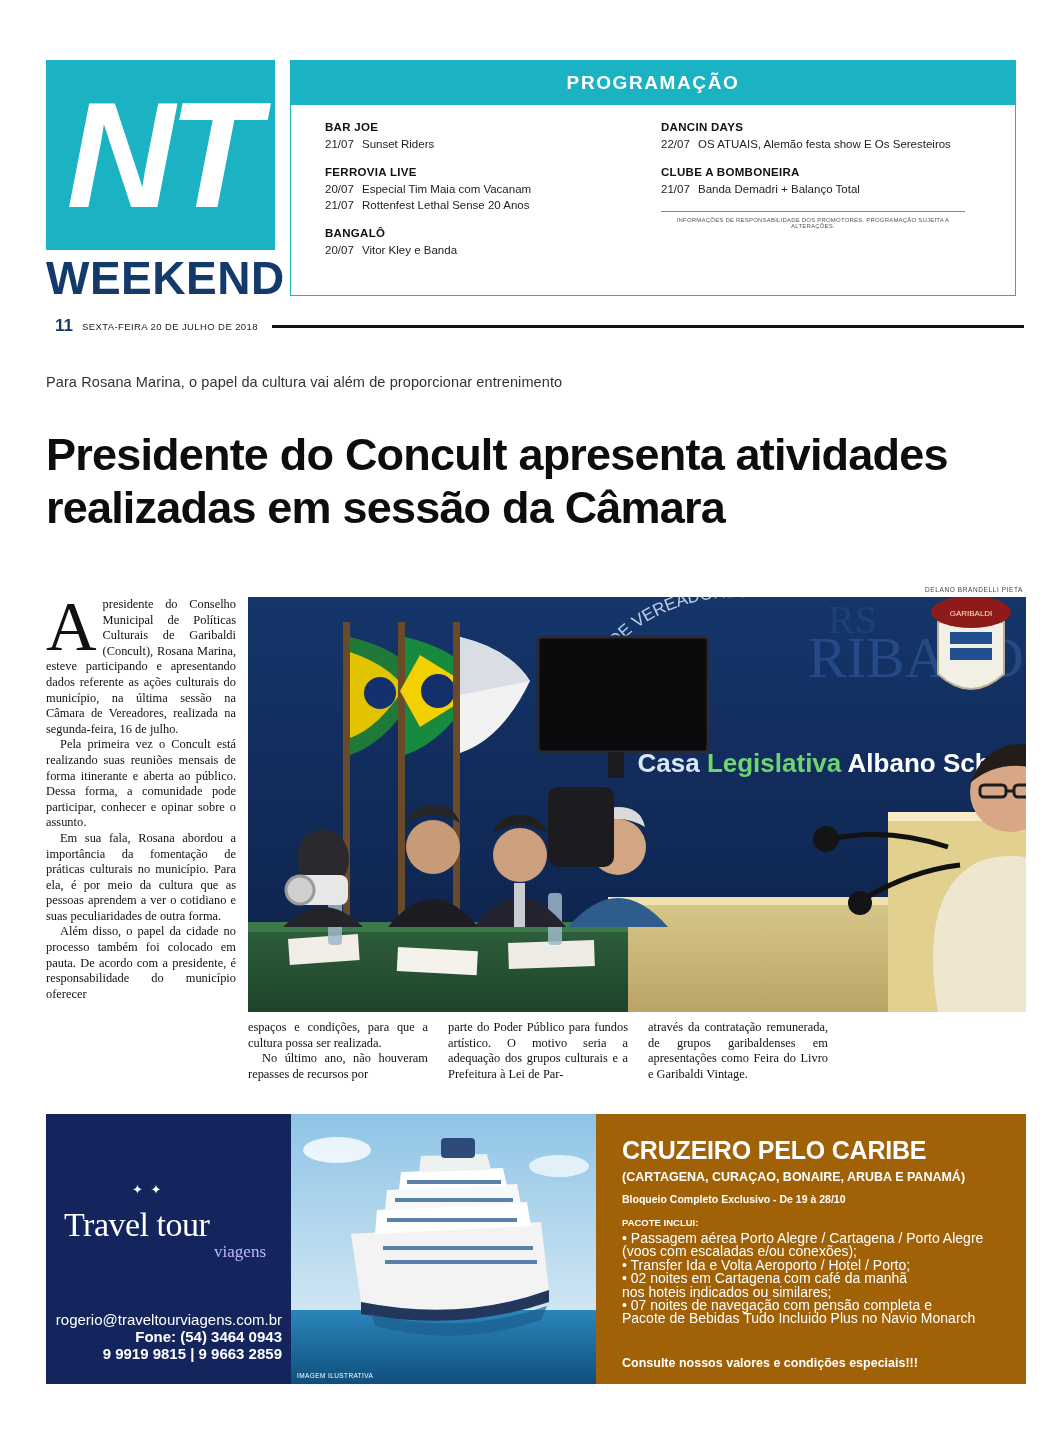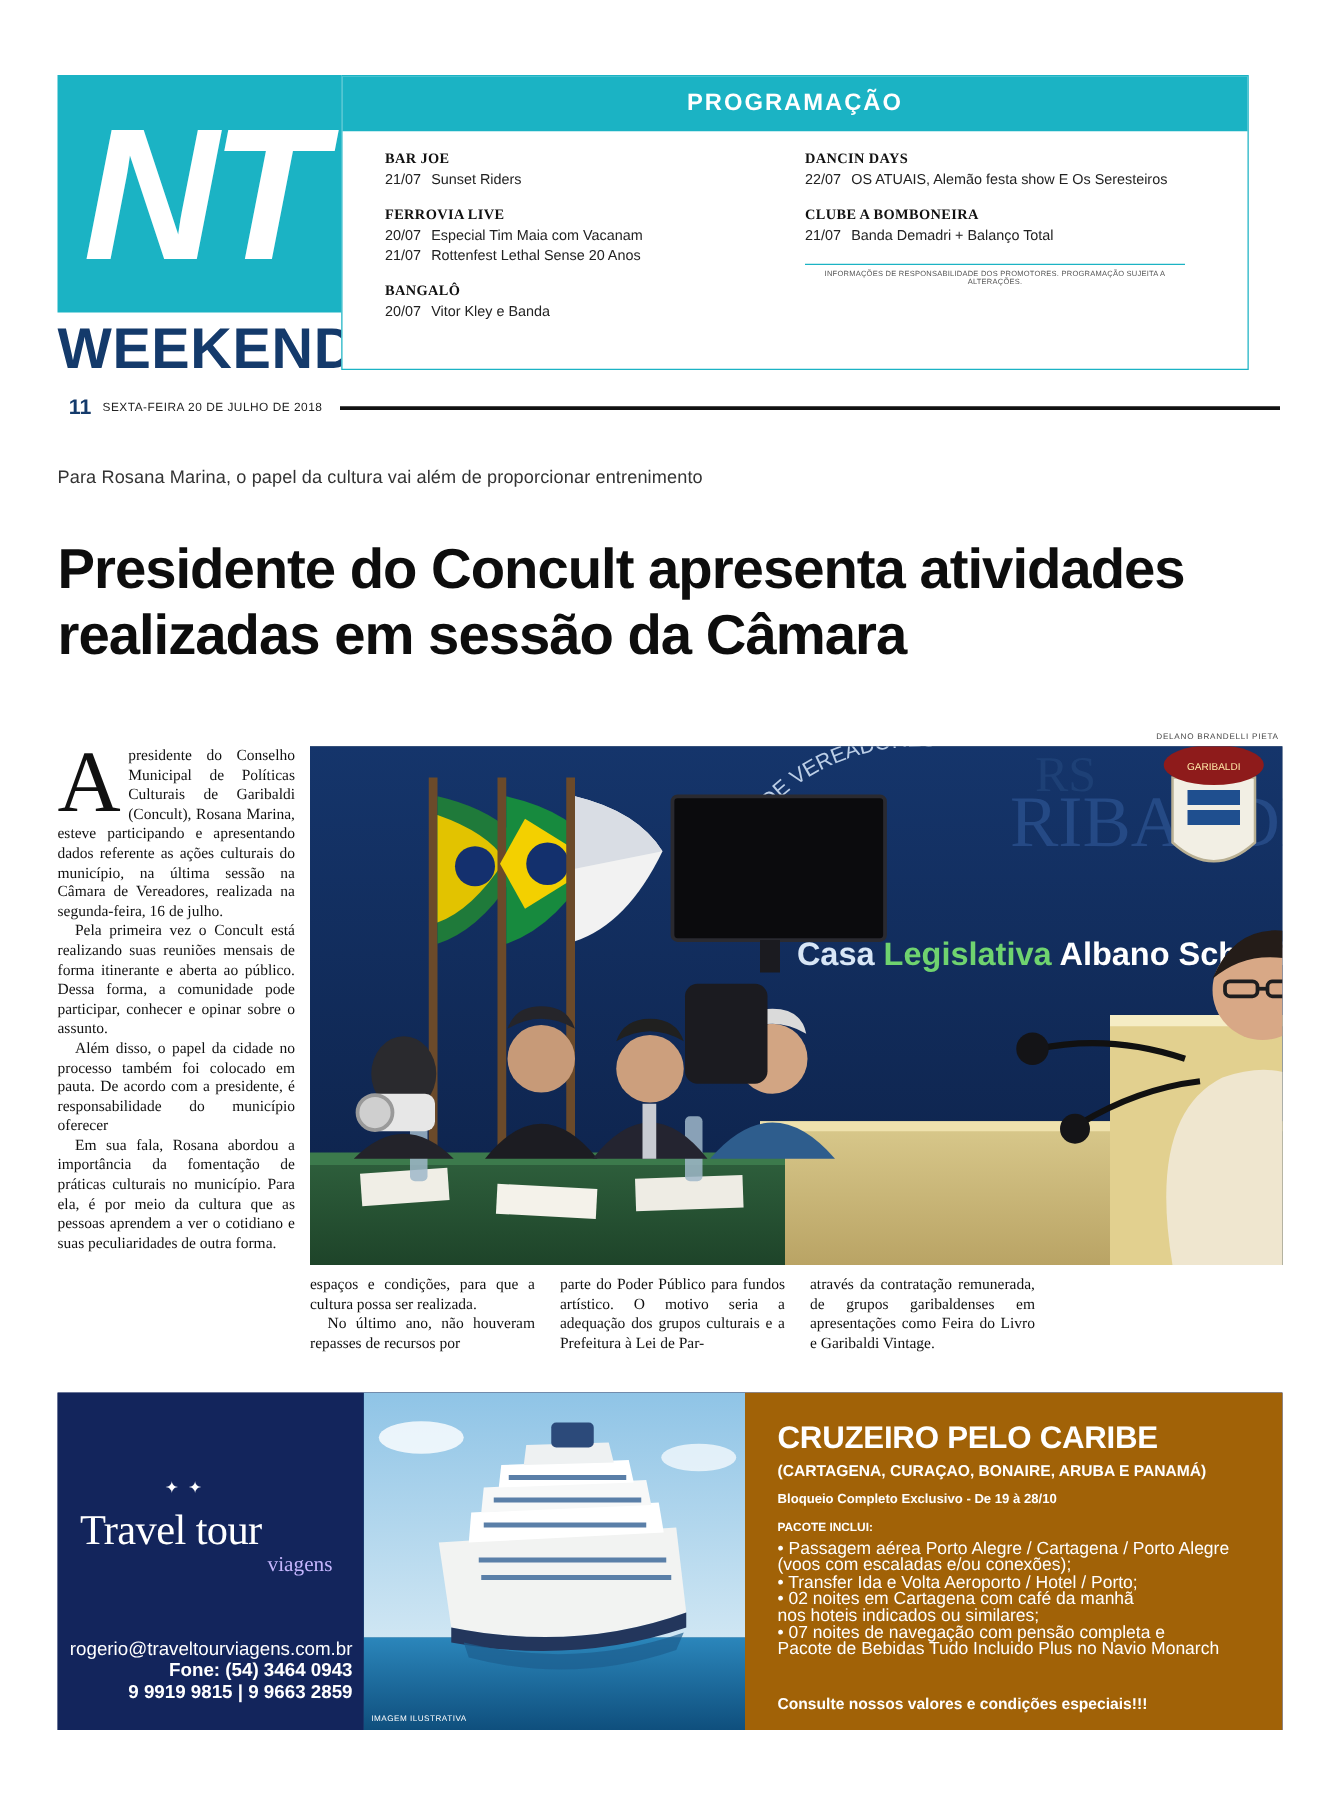--- a/index.html
+++ b/index.html
@@ -52,21 +52,21 @@
     color: #143a6b;
     font-weight: bold;
     font-size: 46px;
     letter-spacing: 0.5px;
     line-height: 56px;
   }
 
   
   .program {
     position: absolute;
-    left: 273px; top: 60px;
+    left: 290px; top: 60px;
     width: 726px;
     border: 1px solid #1bb3c4;
     background: #ffffff;
   }
   .program-title {
     height: 44px;
     background: #1bb3c4;
     color: #ffffff;
     font-weight: bold;
     font-size: 19px;
@@ -82,21 +82,20 @@
   }
   .program-col { width: 50%; padding-right: 16px; }
   .program-col.right { padding-left: 8px; }
   .venue { margin-bottom: 14px; }
   .venue-name {
     font-weight: bold;
     font-size: 11.5px;
     letter-spacing: 0.3px;
     color: #111;
     margin-bottom: 3px;
-    font-family: Liberation Serif, serif;
   }
   .venue-line {
     font-size: 11.5px;
     color: #222;
     line-height: 16px;
   }
   .venue-line .date { margin-right: 5px; }
   .program-note {
     border-top: 1px solid #1bb3c4;
     margin-top: 14px;
@@ -499,22 +498,22 @@
 
     <rect x="48" y="278" width="52" height="30" rx="8" fill="#e7e7e7"></rect>
     <circle cx="52" cy="293" r="14" fill="#cfcfcf" stroke="#9a9a9a" stroke-width="3"></circle>
   </svg>
 </div>
 
 <div class="lead-col col-text">
   <span class="dropcap">A</span>
   <p class="first">presidente do Conselho Municipal de Políticas Culturais de Garibaldi (Concult), Rosana Marina, esteve participando e apresentando dados referente as ações culturais do município, na última sessão na Câmara de Vereadores, realizada na segunda-feira, 16 de julho.</p>
   <p>Pela primeira vez o Concult está realizando suas reuniões mensais de forma itinerante e aberta ao público. Dessa forma, a comunidade pode participar, conhecer e opinar sobre o assunto.</p>
+  <p>Em sua fala, Rosana abordou a importância da fomentação de práticas culturais no município. Para ela, é por meio da cultura que as pessoas aprendem a ver o cotidiano e suas peculiaridades de outra forma.</p>
   <p>Além disso, o papel da cidade no processo também foi colocado em pauta. De acordo com a presidente, é responsabilidade do município oferecer</p>
-  <p>Em sua fala, Rosana abordou a importância da fomentação de práticas culturais no município. Para ela, é por meio da cultura que as pessoas aprendem a ver o cotidiano e suas peculiaridades de outra forma.</p>
 </div>
 
 <div class="bottom-cols">
   <div class="bcol col-text">
     <p class="first">espaços e condições, para que a cultura possa ser realizada.</p>
     <p>No último ano, não houveram repasses de recursos por</p>
   </div>
   <div class="bcol col-text">
     <p class="first">parte do Poder Público para fundos artístico. O motivo seria a adequação dos grupos culturais e a Prefeitura à Lei de Par-</p>
   </div>

